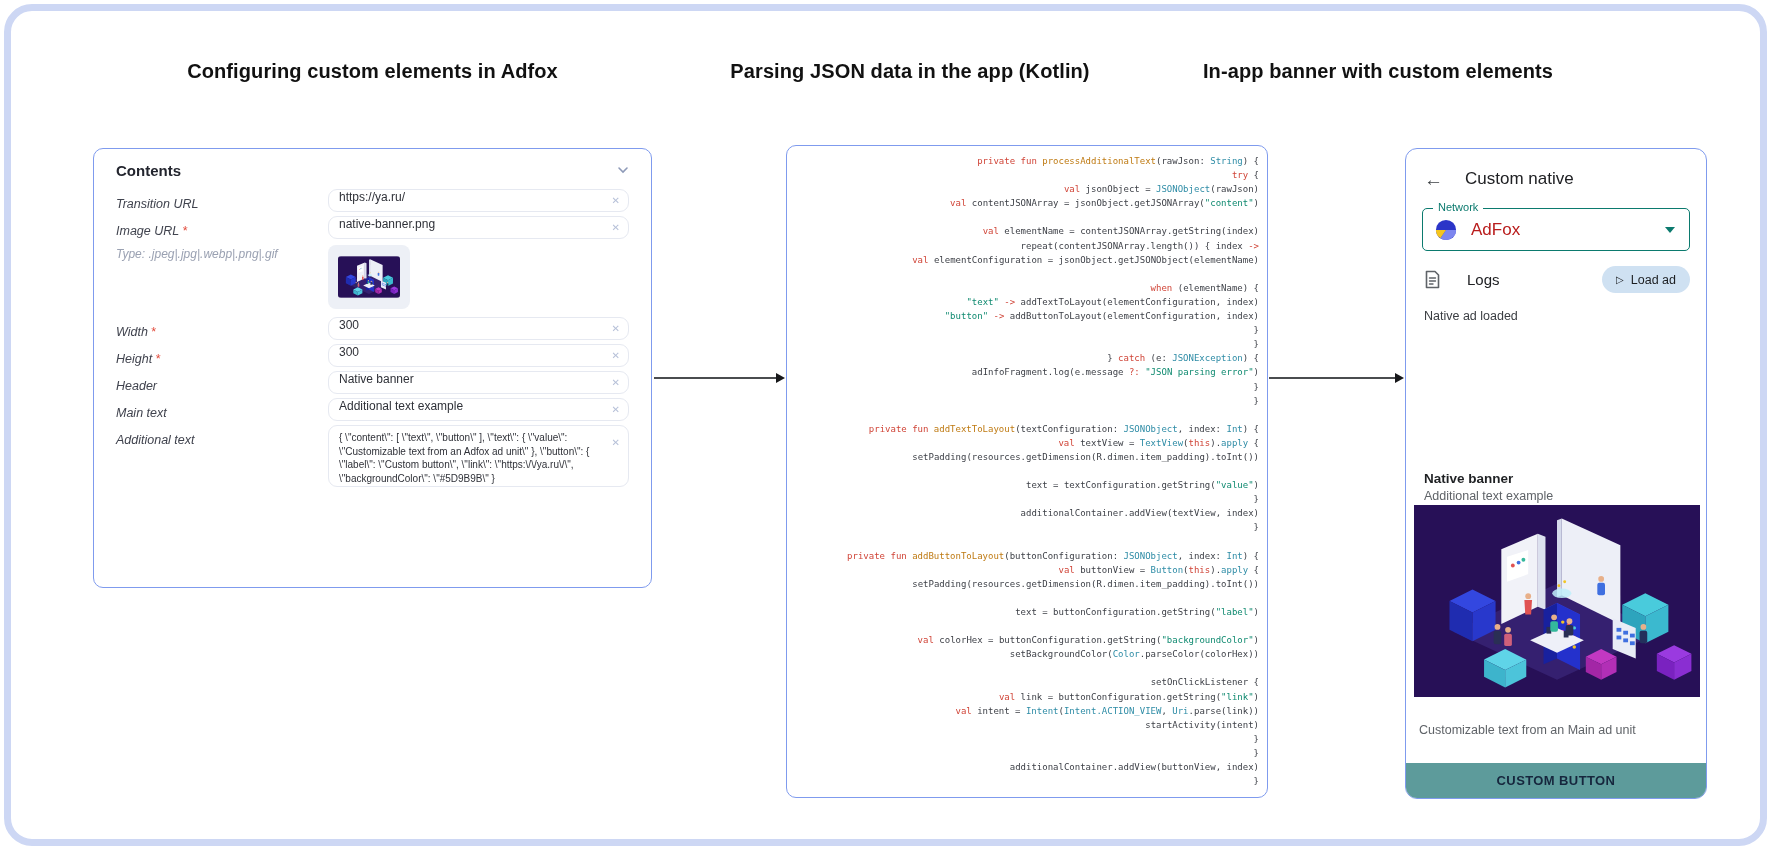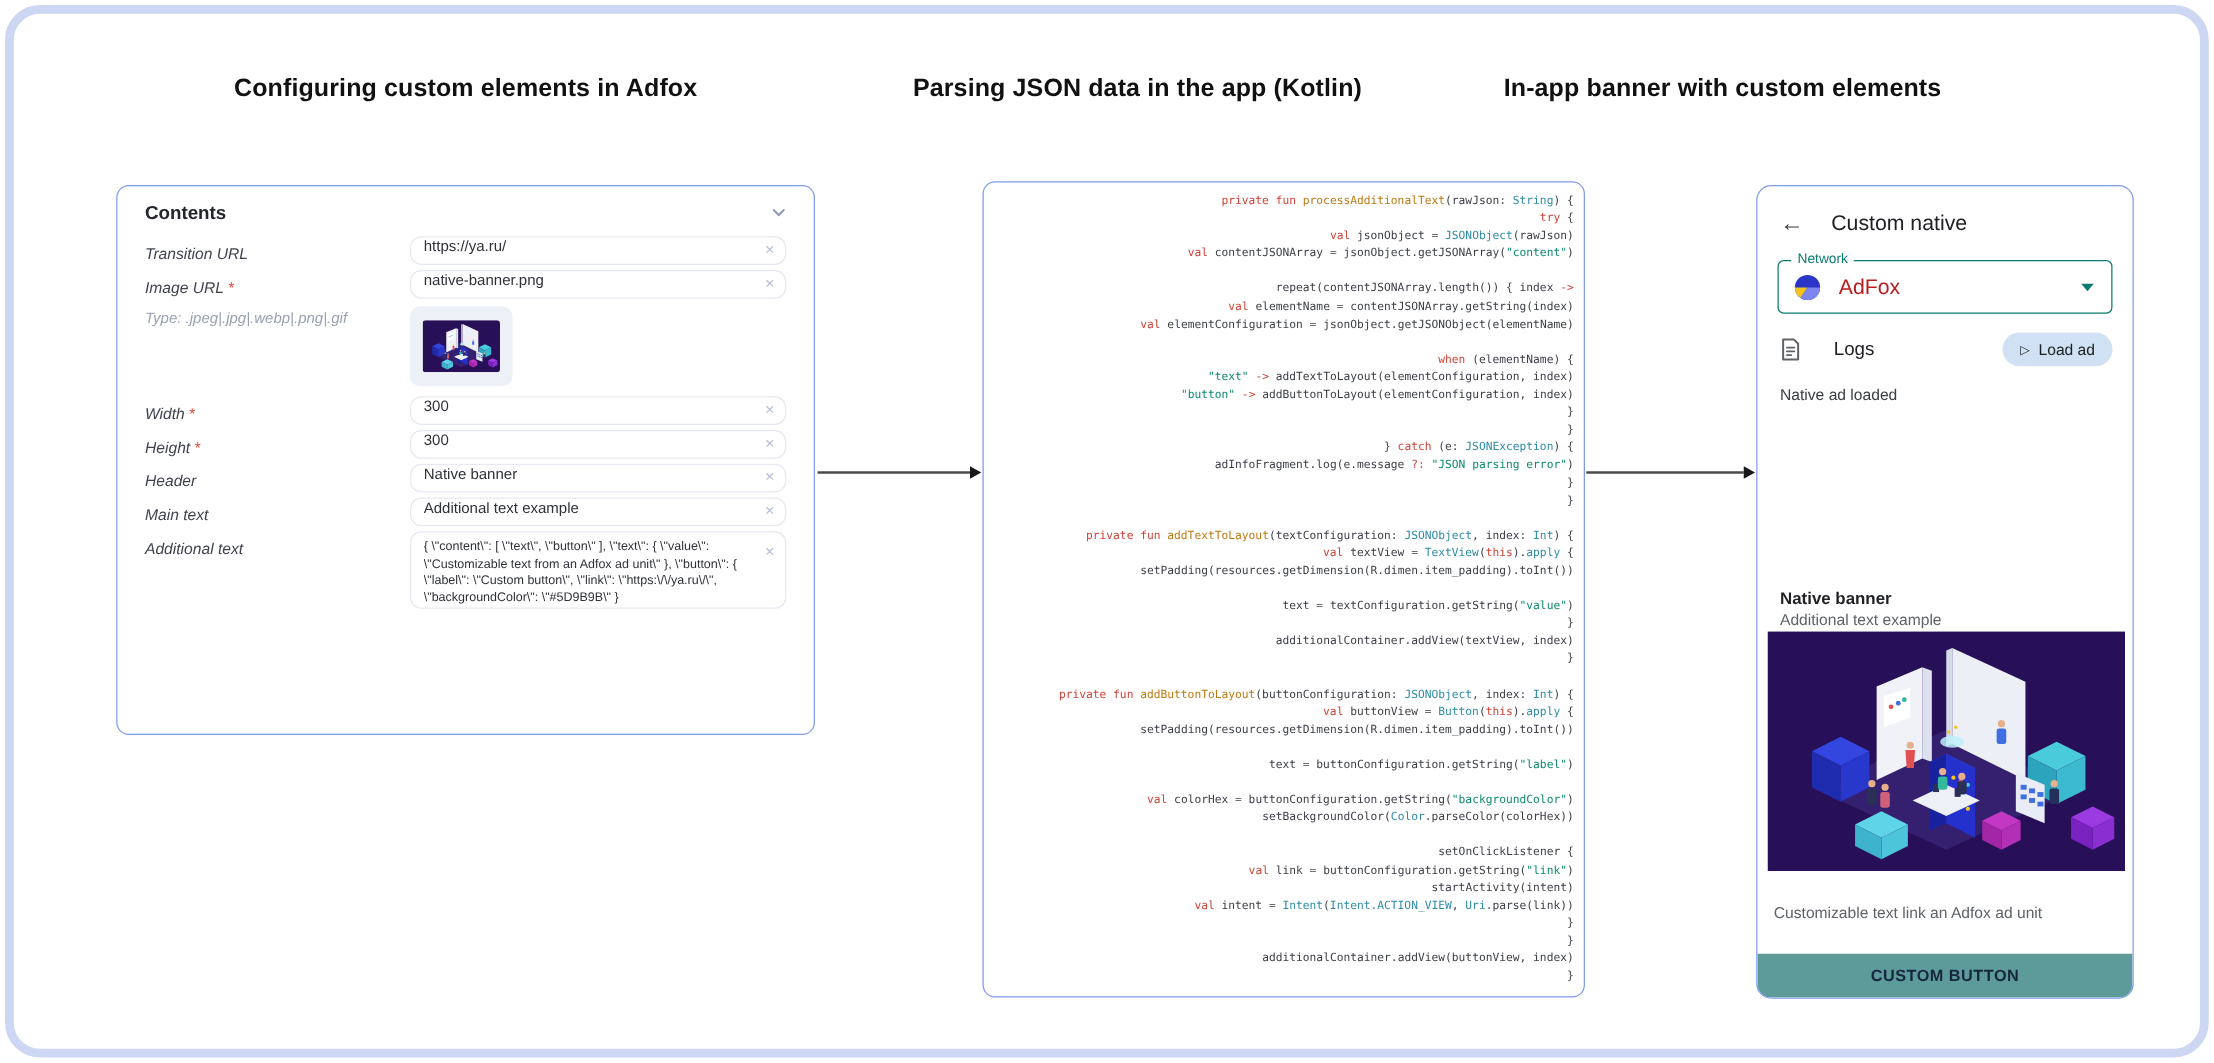--- a/index.html
+++ b/index.html
@@ -263,22 +263,22 @@
   </div>
 </div>
 
 <div class="card card-mid">
   <div class="code">
       <div class="code-line"><span class="tok-k">private</span><span class="tok-p"> </span><span class="tok-k">fun</span><span class="tok-p"> </span><span class="tok-f">processAdditionalText</span><span class="tok-p">(rawJson: </span><span class="tok-t">String</span><span class="tok-p">) {</span></div>
       <div class="code-line"><span class="tok-p">    </span><span class="tok-k">try</span><span class="tok-p"> {</span></div>
       <div class="code-line"><span class="tok-p">        </span><span class="tok-k">val</span><span class="tok-p"> jsonObject = </span><span class="tok-t">JSONObject</span><span class="tok-p">(rawJson)</span></div>
       <div class="code-line"><span class="tok-p">        </span><span class="tok-k">val</span><span class="tok-p"> contentJSONArray = jsonObject.getJSONArray(</span><span class="tok-s">"content"</span><span class="tok-p">)</span></div>
       <div class="code-line">&nbsp;</div>
+      <div class="code-line"><span class="tok-p">            </span><span class="tok-k">val</span><span class="tok-p"> elementName = contentJSONArray.getString(index)</span></div>
       <div class="code-line"><span class="tok-p">        repeat(contentJSONArray.length()) { index </span><span class="tok-k">-&gt;</span></div>
-      <div class="code-line"><span class="tok-p">            </span><span class="tok-k">val</span><span class="tok-p"> elementName = contentJSONArray.getString(index)</span></div>
       <div class="code-line"><span class="tok-p">            </span><span class="tok-k">val</span><span class="tok-p"> elementConfiguration = jsonObject.getJSONObject(elementName)</span></div>
       <div class="code-line">&nbsp;</div>
       <div class="code-line"><span class="tok-p">            </span><span class="tok-k">when</span><span class="tok-p"> (elementName) {</span></div>
       <div class="code-line"><span class="tok-p">                </span><span class="tok-s">"text"</span><span class="tok-p"> </span><span class="tok-k">-&gt;</span><span class="tok-p"> addTextToLayout(elementConfiguration, index)</span></div>
       <div class="code-line"><span class="tok-p">                </span><span class="tok-s">"button"</span><span class="tok-p"> </span><span class="tok-k">-&gt;</span><span class="tok-p"> addButtonToLayout(elementConfiguration, index)</span></div>
       <div class="code-line"><span class="tok-p">            }</span></div>
       <div class="code-line"><span class="tok-p">        }</span></div>
       <div class="code-line"><span class="tok-p">    } </span><span class="tok-k">catch</span><span class="tok-p"> (e: </span><span class="tok-t">JSONException</span><span class="tok-p">) {</span></div>
       <div class="code-line"><span class="tok-p">        adInfoFragment.log(e.message </span><span class="tok-k">?:</span><span class="tok-p"> </span><span class="tok-s">"JSON parsing error"</span><span class="tok-p">)</span></div>
       <div class="code-line"><span class="tok-p">    }</span></div>
@@ -297,22 +297,22 @@
       <div class="code-line"><span class="tok-p">    </span><span class="tok-k">val</span><span class="tok-p"> buttonView = </span><span class="tok-t">Button</span><span class="tok-p">(</span><span class="tok-k">this</span><span class="tok-p">).</span><span class="tok-t">apply</span><span class="tok-p"> {</span></div>
       <div class="code-line"><span class="tok-p">        setPadding(resources.getDimension(R.dimen.item_padding).toInt())</span></div>
       <div class="code-line">&nbsp;</div>
       <div class="code-line"><span class="tok-p">        text = buttonConfiguration.getString(</span><span class="tok-s">"label"</span><span class="tok-p">)</span></div>
       <div class="code-line">&nbsp;</div>
       <div class="code-line"><span class="tok-p">        </span><span class="tok-k">val</span><span class="tok-p"> colorHex = buttonConfiguration.getString(</span><span class="tok-s">"backgroundColor"</span><span class="tok-p">)</span></div>
       <div class="code-line"><span class="tok-p">        setBackgroundColor(</span><span class="tok-t">Color</span><span class="tok-p">.parseColor(colorHex))</span></div>
       <div class="code-line">&nbsp;</div>
       <div class="code-line"><span class="tok-p">        setOnClickListener {</span></div>
       <div class="code-line"><span class="tok-p">            </span><span class="tok-k">val</span><span class="tok-p"> link = buttonConfiguration.getString(</span><span class="tok-s">"link"</span><span class="tok-p">)</span></div>
+      <div class="code-line"><span class="tok-p">            </span><span class="tok-k">val</span><span class="tok-p"> intent = </span><span class="tok-t">Intent</span><span class="tok-p">(</span><span class="tok-t">Intent.ACTION_VIEW</span><span class="tok-p">, </span><span class="tok-t">Uri</span><span class="tok-p">.parse(link))</span></div>
       <div class="code-line"><span class="tok-p">            startActivity(intent)</span></div>
-      <div class="code-line"><span class="tok-p">            </span><span class="tok-k">val</span><span class="tok-p"> intent = </span><span class="tok-t">Intent</span><span class="tok-p">(</span><span class="tok-t">Intent.ACTION_VIEW</span><span class="tok-p">, </span><span class="tok-t">Uri</span><span class="tok-p">.parse(link))</span></div>
       <div class="code-line"><span class="tok-p">        }</span></div>
       <div class="code-line"><span class="tok-p">    }</span></div>
       <div class="code-line"><span class="tok-p">    additionalContainer.addView(buttonView, index)</span></div>
       <div class="code-line"><span class="tok-p">}</span></div>
     </div>
 </div>
 
 <div class="arrow" style="left:654px; top:372px; width:131px;">
   <div class="arrow-line"></div>
   <div class="arrow-head"></div>
@@ -355,15 +355,15 @@
 
   <div class="log-text">Native ad loaded</div>
 
   <div class="ad-header">Native banner</div>
   <div class="ad-maintext">Additional text example</div>
   <div class="ad-image">
     <svg viewBox="0 0 300 200" preserveAspectRatio="xMidYMid slice">
         <use href="#banner-art"></use>
       </svg>
   </div>
-  <div class="ad-addtext">Customizable text link an Adfox ad unit</div>
+  <div class="ad-addtext">Customizable text from an Main ad unit</div>
   <div class="custom-btn">CUSTOM BUTTON</div>
 </div>
 
 </body></html>

